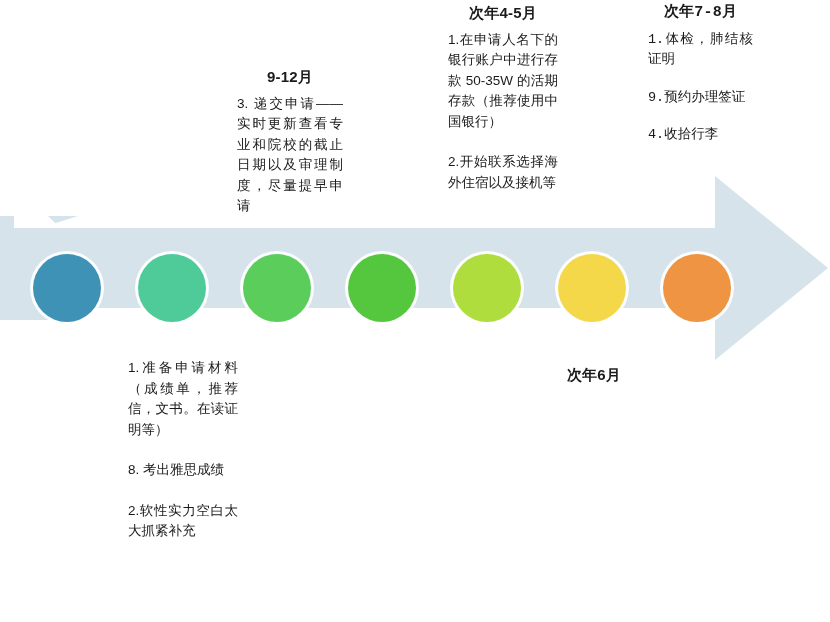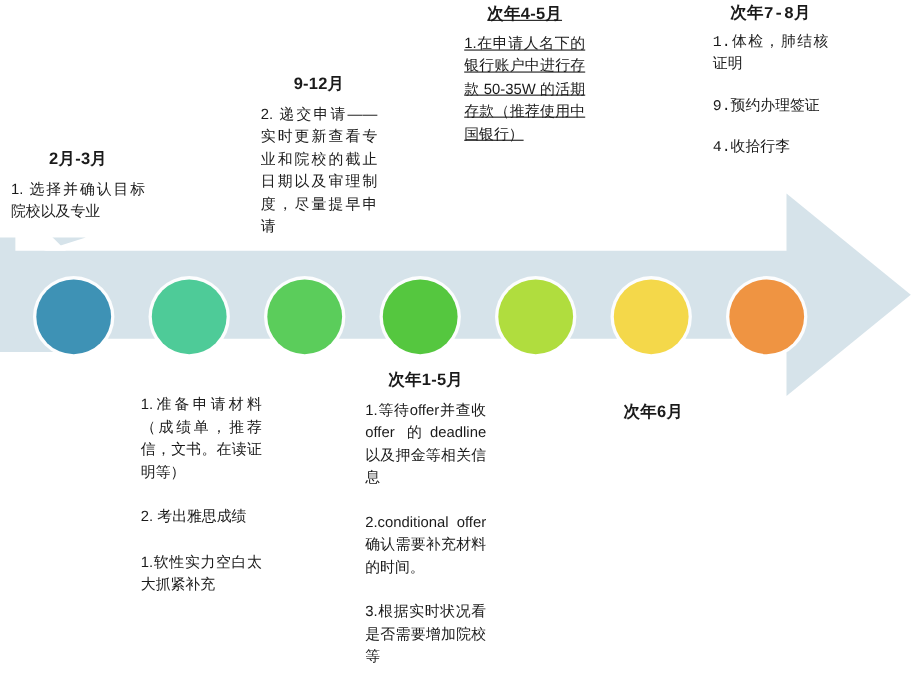--- a/index.html
+++ b/index.html
@@ -84,46 +84,37 @@
   </svg>
 
   <div class="circle" style="left: 33px; background: rgb(62, 146, 181);"></div>
   <div class="circle" style="left: 138px; background: rgb(78, 203, 152);"></div>
   <div class="circle" style="left: 243px; background: rgb(91, 205, 91);"></div>
   <div class="circle" style="left: 348px; background: rgb(85, 199, 63);"></div>
   <div class="circle" style="left: 453px; background: rgb(176, 221, 62);"></div>
   <div class="circle" style="left: 558px; background: rgb(244, 216, 74);"></div>
   <div class="circle" style="left: 663px; background: rgb(239, 148, 66);"></div>
 
-  <div class="block" style="left:10px; top:136px; width:122px;">
-    <div class="heading">2月-3月</div>
-    <p class="item">1. 选择并确认目标院校以及专业</p>
-  </div>
 
   <div class="block" style="left:128px; top:358px; width:110px;">
     <p class="item">1.准备申请材料（成绩单，推荐信，文书。在读证明等）</p>
-    <p class="item">2. 考出雅思成绩</p>
-    <p class="item">1.软性实力空白太大抓紧补充</p>
+    <p class="item">8. 考出雅思成绩</p>
+    <p class="item">2.软性实力空白太大抓紧补充</p>
   </div>
 
   <div class="block" style="left:237px; top:68px; width:106px;">
     <div class="heading">9-12月</div>
-    <p class="item">2. 递交申请——实时更新查看专业和院校的截止日期以及审理制度，尽量提早申请</p>
+    <p class="item">3. 递交申请——实时更新查看专业和院校的截止日期以及审理制度，尽量提早申请</p>
   </div>
 
-  <div class="block" style="left:332px; top:337px; width:110px;">
-    <div class="heading">次年1-5月</div>
-    <p class="item">1.等待offer并查收 offer 的deadline 以及押金等相关信息</p>
-    <p class="item">2.conditional offer确认需要补充材料的时间。</p>
-    <p class="item">3.根据实时状况看是否需要增加院校等</p>
-  </div>
 
-  <div class="block" style="left:422px; top:4px; width:110px;text-decoration:underline;">
+  <div class="block" style="left:448px; top:4px; width:110px;">
     <div class="heading">次年4-5月</div>
     <p class="item">1.在申请人名下的银行账户中进行存款 50-35W 的活期存款（推荐使用中国银行）</p>
+    <p class="item">2.开始联系选择海外住宿以及接机等</p>
   </div>
 
   <div class="block" style="left:538px; top:366px; width:112px;">
     <div class="heading">次年6月</div>
   </div>
 
   <div class="block tight" style="left:648px; top:4px; width:105px;font-family:Liberation Mono, monospace;">
     <div class="heading">次年7-8月</div>
     <p class="item">1.体检，肺结核证明</p>
     <p class="item">9.预约办理签证</p>

